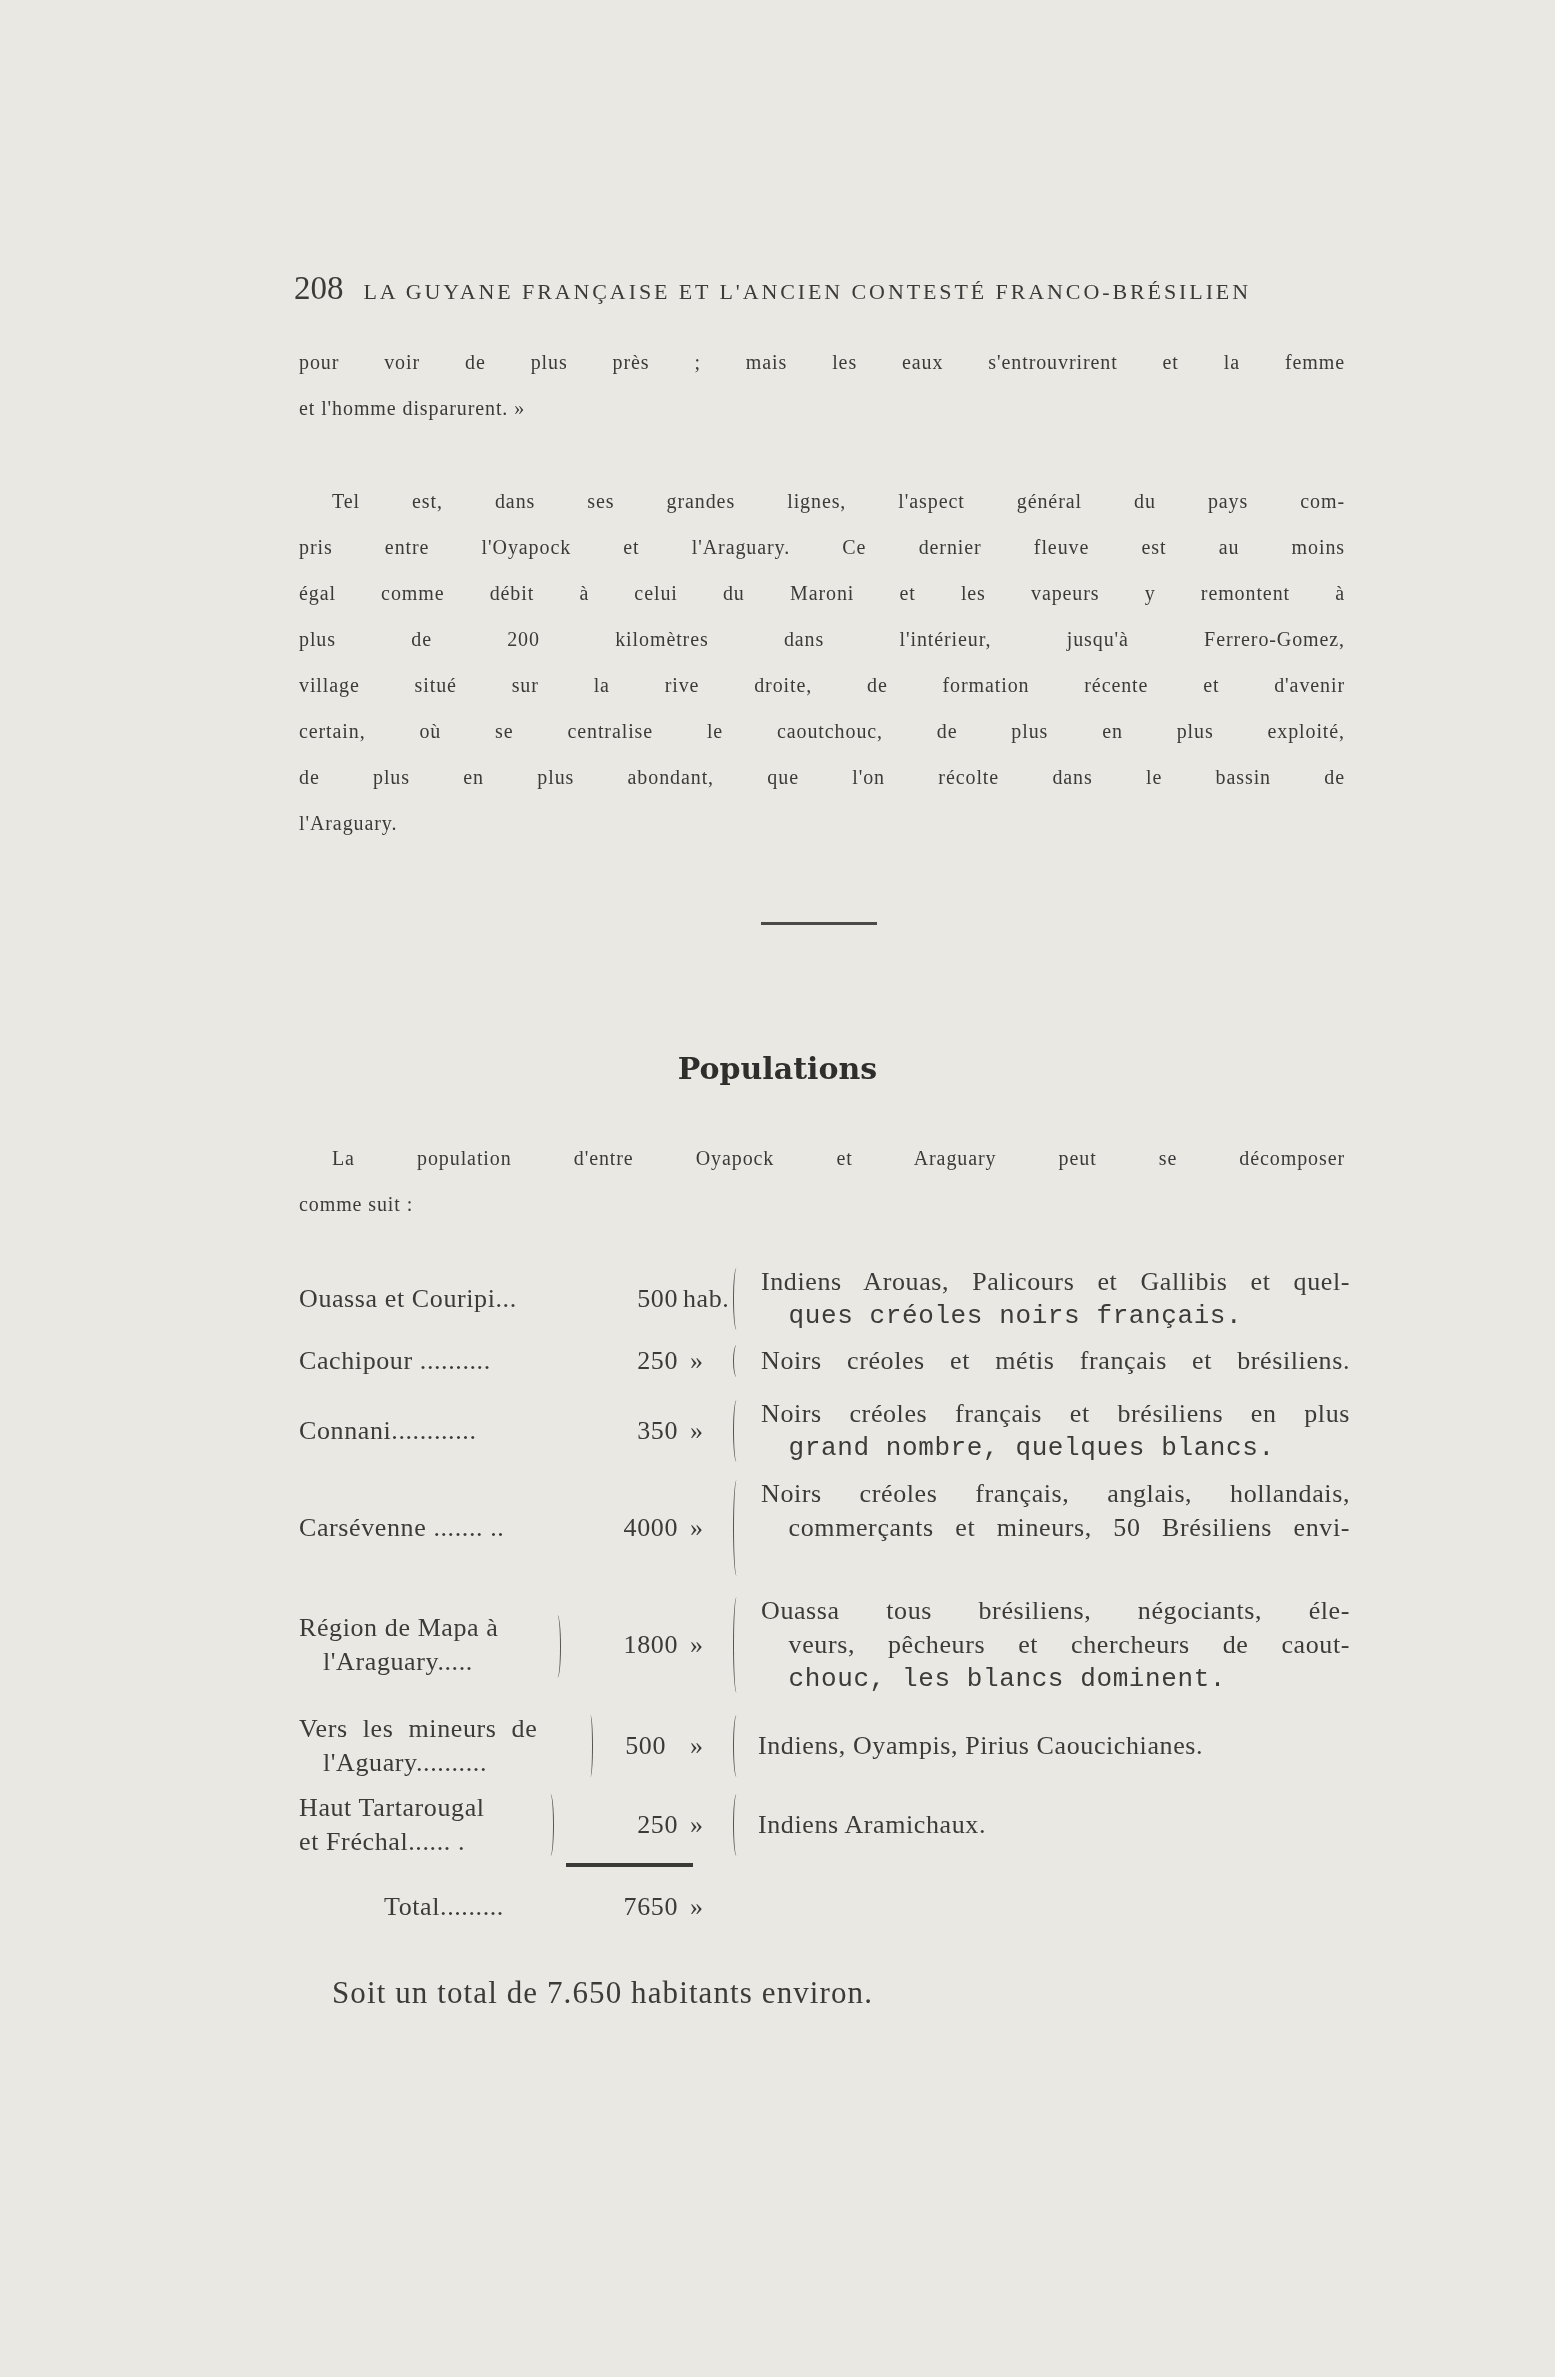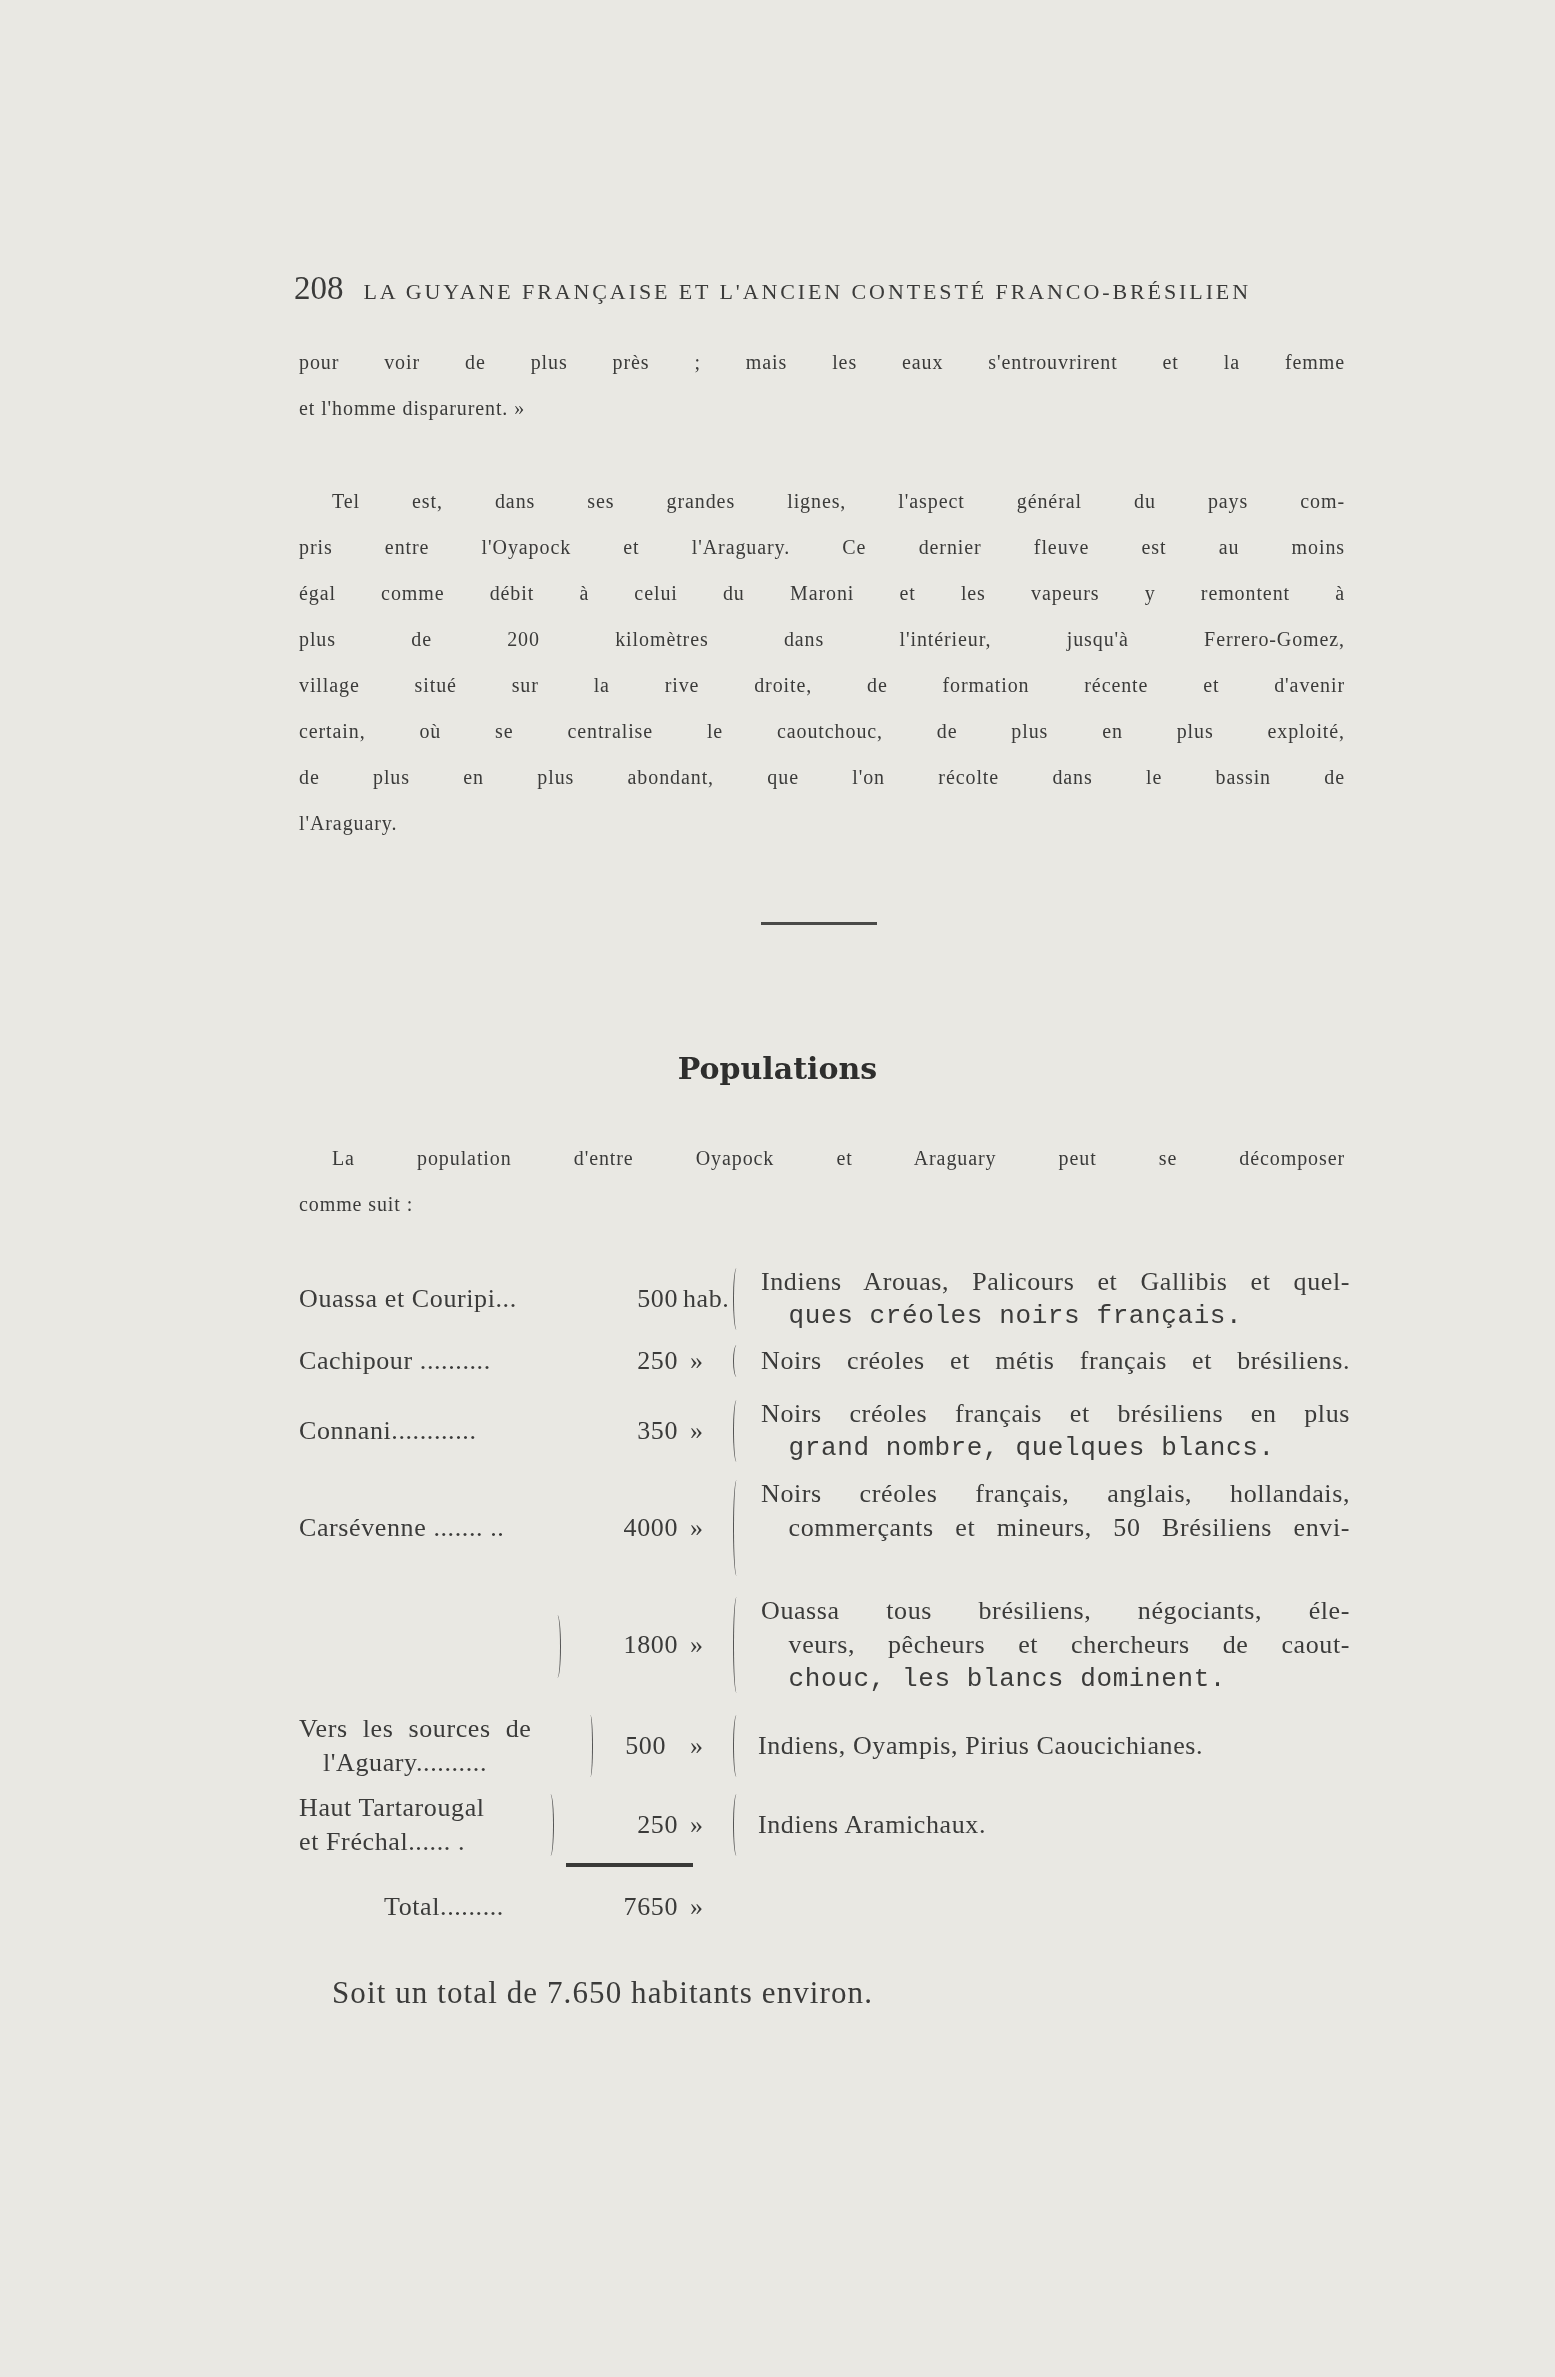--- a/index.html
+++ b/index.html
@@ -133,34 +133,38 @@
     <span class="count" style="top:34px;">4000</span>
     <span class="unit" style="top:34px;">»</span>
     <span class="brace-r" style="left:434px;top:3.4px;height:96px;"></span>
     <span class="desc">
       <span class="d1">Noirs créoles français, anglais, hollandais,</span>
       <span class="dn">commerçants et mineurs, 50 Brésiliens envi-</span>
     </span>
   </div>
 
   <div class="abs trow" style="top:1594px;height:103px;">
+    <span class="place" style="top:17px;">
+      <span style="display:block;">Région de Mapa à</span>
+      <span class="l2">l'Araguary.....</span>
+    </span>
     <span class="brace-l" style="left:253px;top:20.7px;height:63px;"></span>
     <span class="count" style="top:34px;">1800</span>
     <span class="unit" style="top:34px;">»</span>
     <span class="brace-r" style="left:434px;top:3.4px;height:96px;"></span>
     <span class="desc">
       <span class="d1">Ouassa tous brésiliens, négociants, éle-</span>
       <span class="dn">veurs, pêcheurs et chercheurs de caout-</span>
       <span class="dn dlast">chouc, les blancs dominent.</span>
     </span>
   </div>
 
   <div class="abs trow" style="top:1712px;height:69px;">
     <span class="place">
-      <span style="display:block;word-spacing:8px;">Vers les sources de</span>
+      <span style="display:block;word-spacing:8px;">Vers les mineurs de</span>
       <span class="l2">l'Aguary..........</span>
     </span>
     <span class="brace-l" style="left:287px;top:3.4px;height:62px;width:5.7px;"></span>
     <span class="count" style="left:287px;top:17px;">500</span>
     <span class="unit" style="top:17px;">»</span>
     <span class="brace-r" style="left:434px;top:3.4px;height:62px;"></span>
     <span class="desc" style="top:17px;left:459px;">
       <span style="display:block;white-space:nowrap;">Indiens, Oyampis, Pirius Caoucichianes.</span>
     </span>
   </div>

